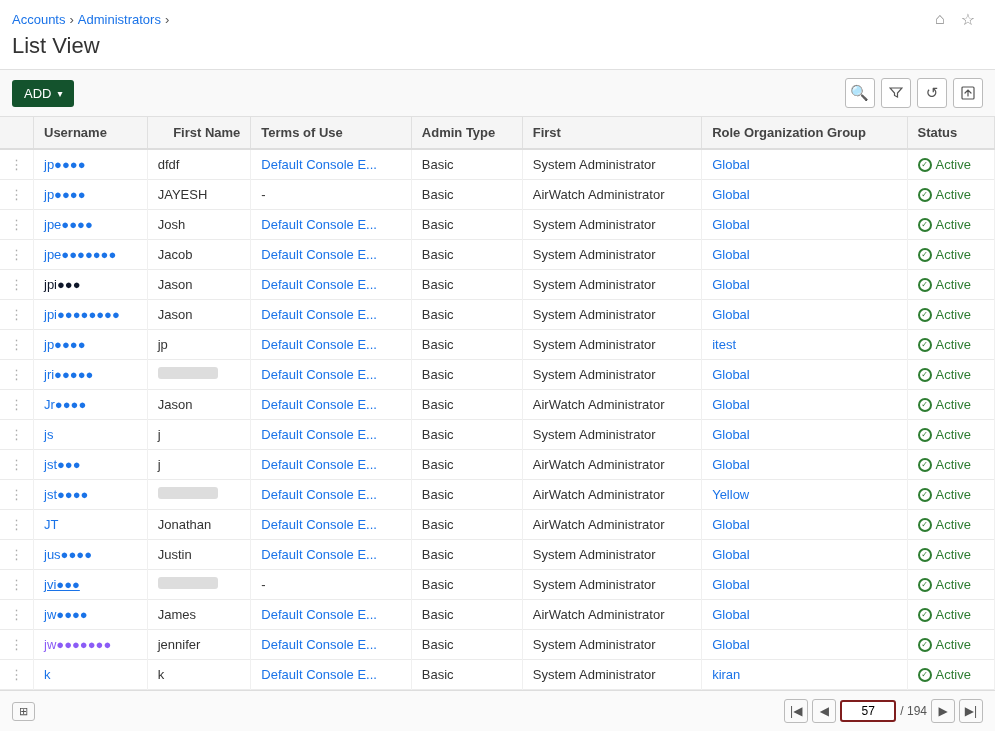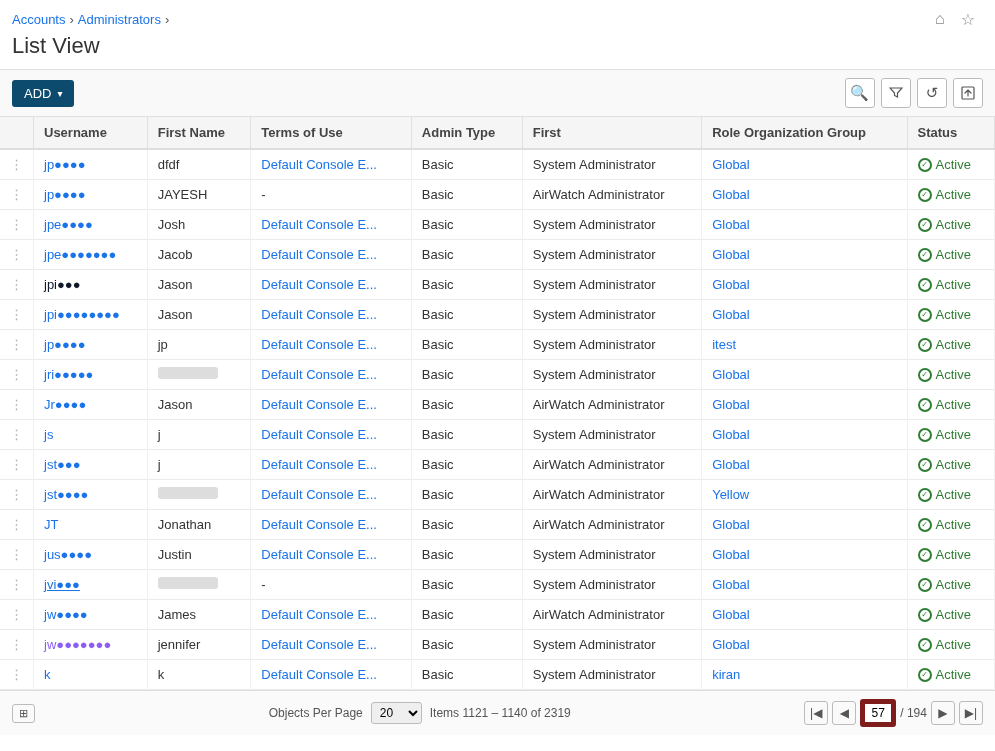--- a/index.html
+++ b/index.html
@@ -15,21 +15,21 @@
       padding: 2px 12px 10px 12px; font-size: 22px; font-weight: 400; color: #333;
     }
 
     .toolbar {
       display: flex; align-items: center; justify-content: space-between;
       padding: 8px 12px; border-top: 1px solid #e0e0e0; border-bottom: 1px solid #e0e0e0; background: #f9f9f9;
     }
     .toolbar-left { display: flex; gap: 8px; }
 
     .btn-add {
-      background: #0c4a6e; color: #fff; border: none; padding: 6px 12px; border-radius: 3px;
+      background: #14532d; color: #fff; border: none; padding: 6px 12px; border-radius: 3px;
       cursor: pointer; font-size: 13px; display: flex; align-items: center; gap: 6px;
     }
     .btn-add .chevron { font-size: 10px; }
 
     .btn-batch {
       background: #fff; color: #333; border: 1px solid #bbb; padding: 6px 12px; border-radius: 3px;
       cursor: pointer; font-size: 13px;
     }
 
     .toolbar-right { display: flex; gap: 6px; align-items: center; }
@@ -57,21 +57,21 @@
     .blurred { color: #aaa; background: #ddd; border-radius: 3px; display: inline-block; min-width: 60px; height: 12px; }
 
     .footer {
       display: flex; align-items: center; justify-content: space-between;
       padding: 8px 12px; border-top: 1px solid #ddd; background: #fafafa; font-size: 12px; color: #555;
     }
     .footer-left { display: flex; align-items: center; gap: 4px; }
     .footer-center { display: flex; align-items: center; gap: 8px; }
     .footer-right { display: flex; align-items: center; gap: 4px; }
     .per-page-select { border: 1px solid #bbb; border-radius: 3px; padding: 2px 4px; font-size: 12px; }
-    .page-input { width: 36px; border: 5px solid #7f1d1d; border-radius: 3px; padding: 2px 4px; text-align: center; font-size: 12px; }
+    .page-input { width: 56px; border: 2px solid #7f1d1d; border-radius: 3px; padding: 2px 4px; text-align: center; font-size: 12px; }
     .nav-btn { background: none; border: 1px solid #bbb; border-radius: 3px; width: 24px; height: 24px; cursor: pointer; display: flex; align-items: center; justify-content: center; font-size: 12px; color: #555; }
     .nav-btn:disabled { color: #bbb; cursor: default; }
     .expand-btn { background: none; border: 1px solid #bbb; border-radius: 3px; padding: 2px 6px; cursor: pointer; font-size: 11px; color: #555; }
   </style>
 </head>
 <body>
 
 <div class="breadcrumb">
   <a>Accounts</a>
   <span>›</span>
@@ -108,21 +108,21 @@
     </div>
   </div>
 </div>
 
 <div class="table-container">
   <table>
     <thead>
       <tr>
         <th></th>
         <th style="cursor:pointer;">Username</th>
-        <th style="cursor:pointer;">First Name</th>
+        <th style="cursor:pointer;text-align:right;">First Name</th>
         <th style="cursor:pointer;">Terms of Use</th>
         <th style="cursor:pointer;">Admin Type</th>
         <th style="cursor:pointer;">First</th>
         <th style="cursor:pointer;">Role Organization Group</th>
         <th style="cursor:pointer;">Status</th>
       </tr>
     </thead>
     <tbody id="table-body">
     <tr>
           <td style="color: rgb(170, 170, 170); cursor: pointer;">⋮</td>
@@ -394,30 +394,20 @@
             </div>
           </td>
         </tr>
       </tbody>
   </table>
 </div>
 
 <div class="footer">
   <div class="footer-left">
     <button class="expand-btn">⊞</button>
-  </div>
-  <div class="footer-center">
-    <span>Objects Per Page</span>
-    <select class="per-page-select">
-      <option>20</option>
-      <option>10</option>
-      <option>50</option>
-      <option>100</option>
-    </select>
-    <span>Items 1121 – 1140 of 2319</span>
   </div>
   <div class="footer-right">
     <button class="nav-btn">|◀</button>
     <button class="nav-btn">◀</button>
     <input class="page-input" type="text" value="57" style="">
     <span>/ 194</span>
     <button class="nav-btn">▶</button>
     <button class="nav-btn">▶|</button>
   </div>
 </div>

